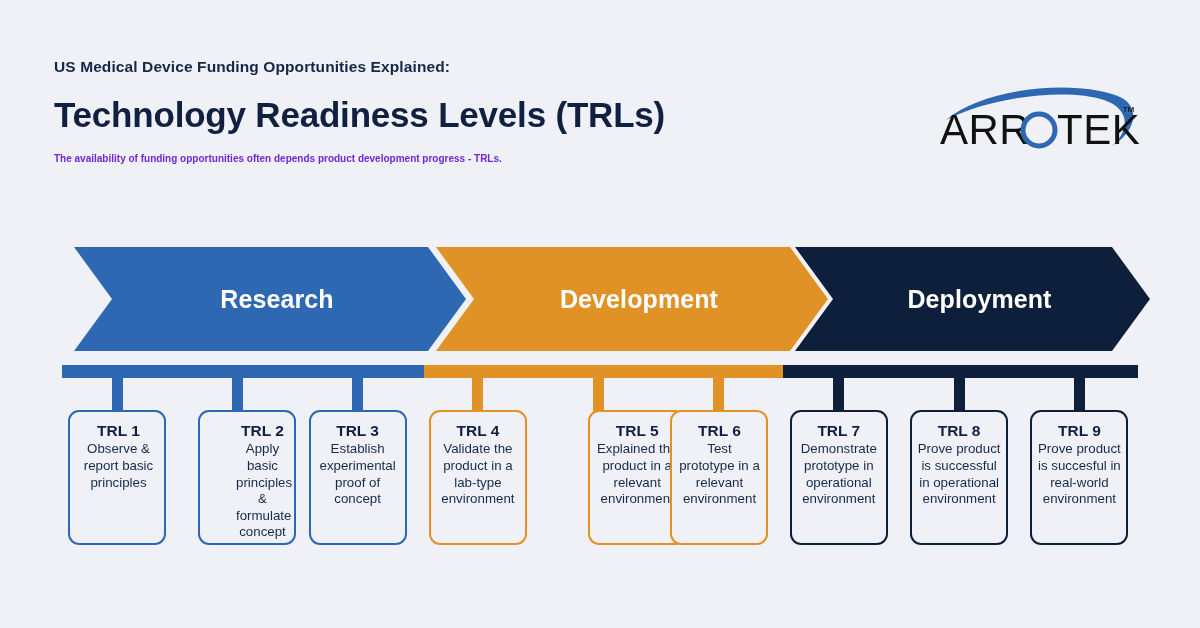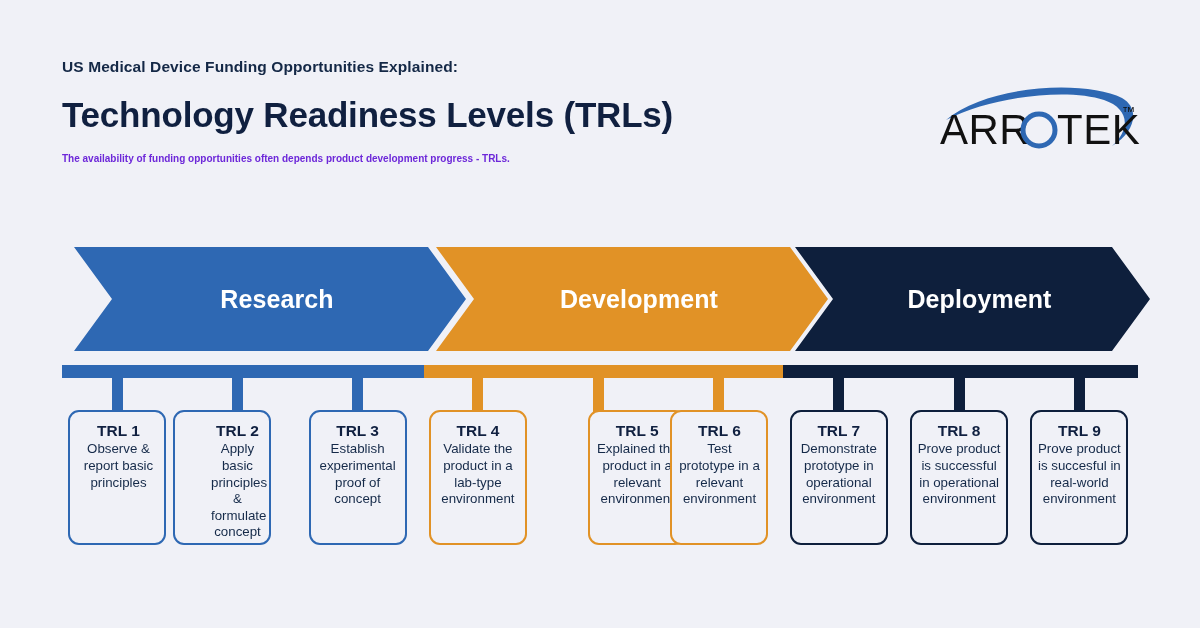--- a/index.html
+++ b/index.html
@@ -18,21 +18,21 @@
 
   .canvas {
     position: relative;
     width: 1200px;
     height: 628px;
   }
 
   
   .header {
     position: absolute;
-    left: 62px;
+    left: 54px;
     top: 58px;
     width: 660px;
   }
   .eyebrow {
     font-size: 15.5px;
     font-weight: bold;
     color: #142846;
     letter-spacing: 0.1px;
     line-height: 1.2;
   }
@@ -197,21 +197,21 @@
       <div class="stem" style="left: 713px; background: rgb(225, 146, 38);"></div>
       <div class="stem" style="left: 833.3px; background: rgb(14, 31, 60);"></div>
       <div class="stem" style="left: 953.6px; background: rgb(14, 31, 60);"></div>
       <div class="stem" style="left: 1073.9px; background: rgb(14, 31, 60);"></div>
     </div>
   <div id="cards-layer">
       <div class="card" style="left: 68px; border-color: rgb(46, 104, 179); padding-left: 8px;">
         <div class="card-title">TRL 1</div>
         <div class="card-body">Observe &amp; report basic principles</div>
       </div>
-      <div class="card" style="left: 173px; border-color: rgb(46, 104, 179); padding-left: 36px;">
+      <div class="card" style="left: 198px; border-color: rgb(46, 104, 179); padding-left: 36px;">
         <div class="card-title">TRL 2</div>
         <div class="card-body">Apply basic principles &amp; formulate concept</div>
       </div>
       <div class="card" style="left: 308.6px; border-color: rgb(46, 104, 179);">
         <div class="card-title">TRL 3</div>
         <div class="card-body">Establish experimental proof of concept</div>
       </div>
       <div class="card" style="left: 428.9px; border-color: rgb(225, 146, 38);">
         <div class="card-title">TRL 4</div>
         <div class="card-body">Validate the product in a lab-type environment</div>

